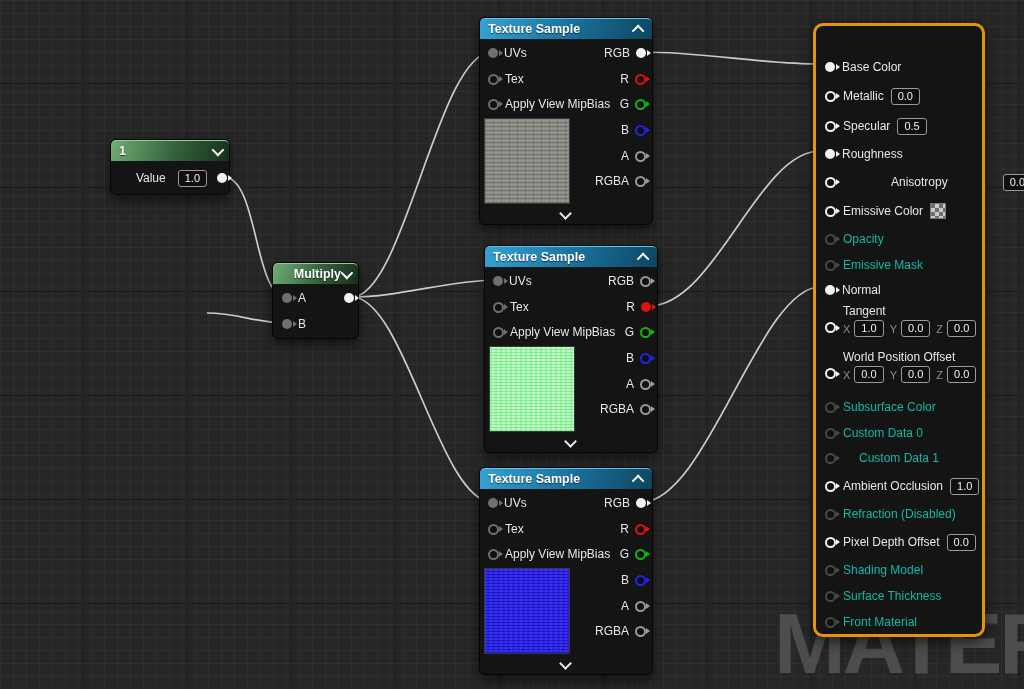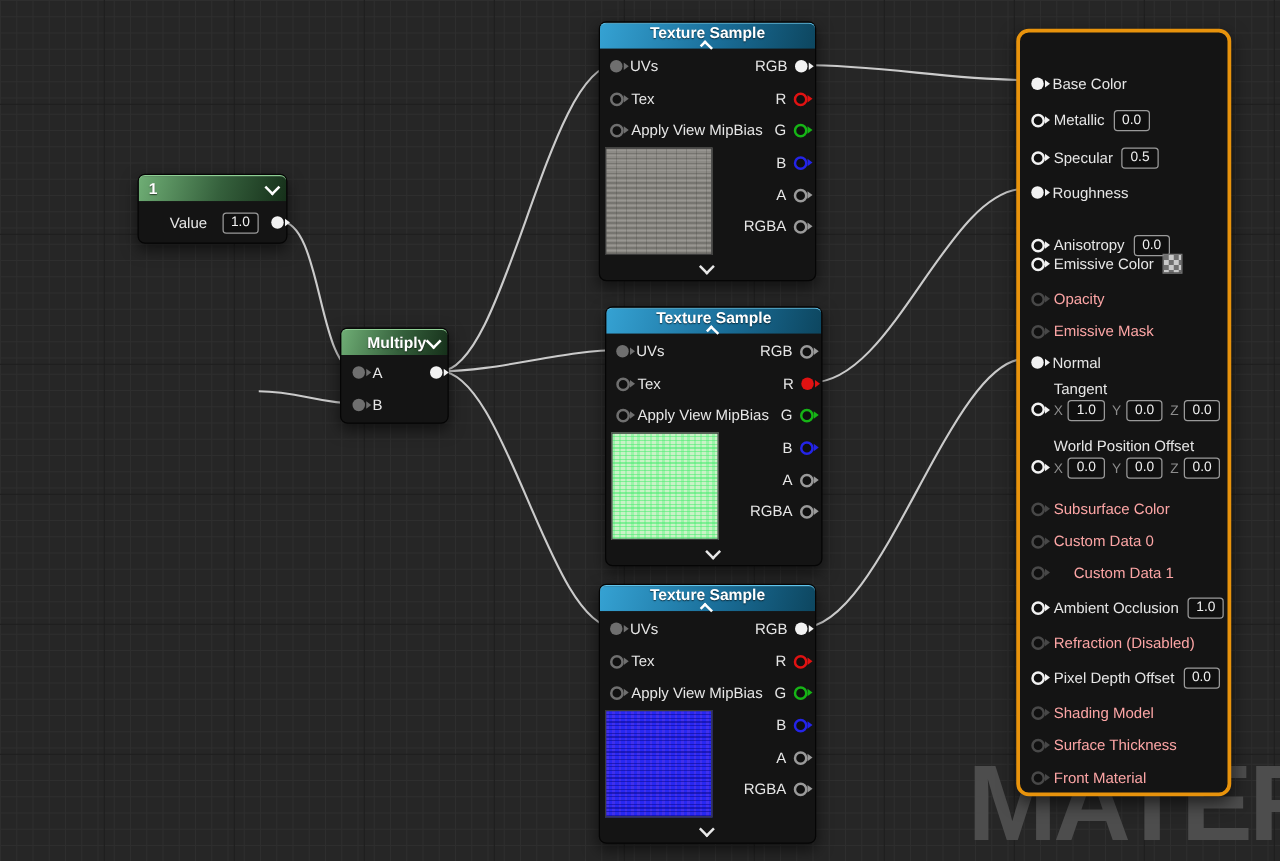--- a/index.html
+++ b/index.html
@@ -26,21 +26,21 @@
 
   .node{
     position:absolute;z-index:3;background:#141414;border:1px solid #050505;
     border-radius:6px;box-shadow:0 5px 12px rgba(0,0,0,.55);color:#e6e6e6;
   }
   .hdr{
     position:absolute;left:0;top:0;right:0;height:21px;border-radius:5px 5px 0 0;
     display:flex;align-items:center;padding:0 8px;box-sizing:border-box;
     font-size:12.5px;font-weight:bold;color:#fff;text-shadow:0 1px 1px rgba(0,0,0,.6);
   }
-  .hdr-blue{background:linear-gradient(105deg,#35a2d3 0%,#1a6e99 55%,#0d465f 100%);border-top:1px solid #5fc4ec;flex-direction:column;}
+  .hdr-blue{background:linear-gradient(105deg,#35a2d3 0%,#1a6e99 55%,#0d465f 100%);border-top:1px solid #5fc4ec;}
   .hdr-green{background:linear-gradient(105deg,#6fae75 0%,#35603c 55%,#16301a 100%);border-top:1px solid #8ecf94;}
   .hdr-red{background:linear-gradient(105deg,#c23138 0%,#7c161c 55%,#380a0d 100%);border-top:1px solid #e05a60;}
   .hdr-tan{background:linear-gradient(105deg,#a59178 0%,#5c4e3d 55%,#241e16 100%);border-top:1px solid #c7b9a4;}
   .hdr .title{flex:1;}
   .chev{width:7px;height:7px;border-right:2px solid #fff;border-bottom:2px solid #fff;display:inline-block;}
   .chev.down{transform:rotate(45deg) translateY(-2px);}
   .chev.up{transform:rotate(-135deg) translateY(-2px);}
   .chev-bottom{position:absolute;left:50%;margin-left:-5px;width:7px;height:7px;
     border-right:2px solid #e8e8e8;border-bottom:2px solid #e8e8e8;transform:rotate(45deg);}
 
@@ -70,21 +70,21 @@
   .tex-blue{background-color:#2828f2;background-image:
       repeating-linear-gradient(0deg, rgba(8,8,140,.55) 0 1px, transparent 1px 3px),
       repeating-linear-gradient(90deg, rgba(130,70,220,.28) 0 2px, transparent 2px 5px);}
 
   
   #result-wrap{position:absolute;left:813px;top:23px;width:166px;height:608px;z-index:3;
     border:3px solid #e8930c;border-radius:10px;background:#141414;box-shadow:0 5px 14px rgba(0,0,0,.6);}
   #result-wrap .hdr{left:3px;top:3px;right:3px;border-radius:5px 5px 0 0;}
   .mrow{position:absolute;left:9px;right:4px;height:18px;display:flex;align-items:center;font-size:12px;color:#e6e6e6;}
   .mrow .lbl{margin-left:7px;white-space:nowrap;}
-  .mrow.dis{color:#fca5a5;}
+  .mrow.dis{color:#14b8a6;}
   .mrow.dis .pin{color:#484848;}
   .mrow .vbox{margin-left:7px;}
   .xyzblock{position:absolute;left:9px;right:4px;font-size:12px;color:#e6e6e6;display:flex;align-items:center;}
   .xyzblock .pin{margin-top:14px;}
   .xyzcol{margin-left:7px;}
   .xyzcol .t{display:block;margin-bottom:2px;}
   .axes{display:flex;align-items:center;gap:3px;font-size:11px;color:#8d8d8d;}
   .axes .vbox{margin-left:1px;margin-right:3px;}
   .checker{display:inline-block;width:14px;height:14px;margin-left:7px;border:1px solid #777;
     background-image:conic-gradient(#c9c9c9 0 25%,#6f6f6f 0 50%,#c9c9c9 0 75%,#6f6f6f 0);
@@ -284,21 +284,21 @@
       </div>
     <div class="mrow" style="top:91px;">
         <span class="pin ring c-white"></span>
         <span class="lbl">Specular</span>
         <span class="vbox">0.5</span>
       </div>
     <div class="mrow" style="top:119px;">
         <span class="pin fill c-white"></span>
         <span class="lbl">Roughness</span>
       </div>
-    <div class="mrow" style="top:161px;">
+    <div class="mrow" style="top:147px;gap:48px;">
         <span class="pin ring c-white"></span>
         <span class="lbl">Anisotropy</span>
         <span class="vbox">0.0</span>
       </div>
     <div class="mrow" style="top:176px;">
         <span class="pin ring c-white"></span>
         <span class="lbl">Emissive Color</span>
         <span class="checker"></span>
       </div>
     <div class="mrow dis" style="top:204px;">

